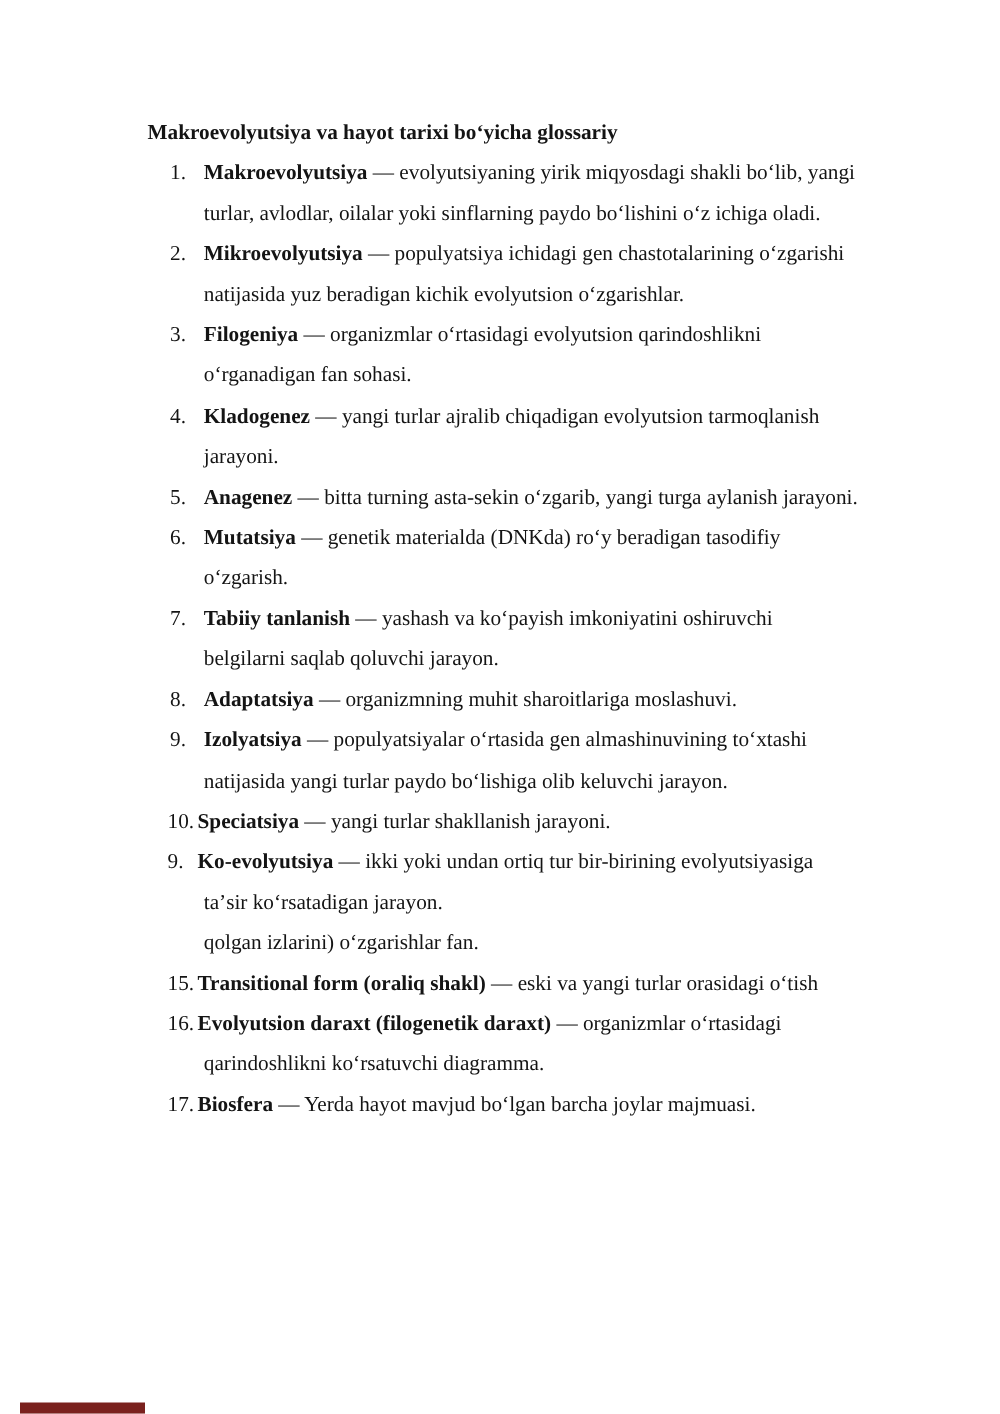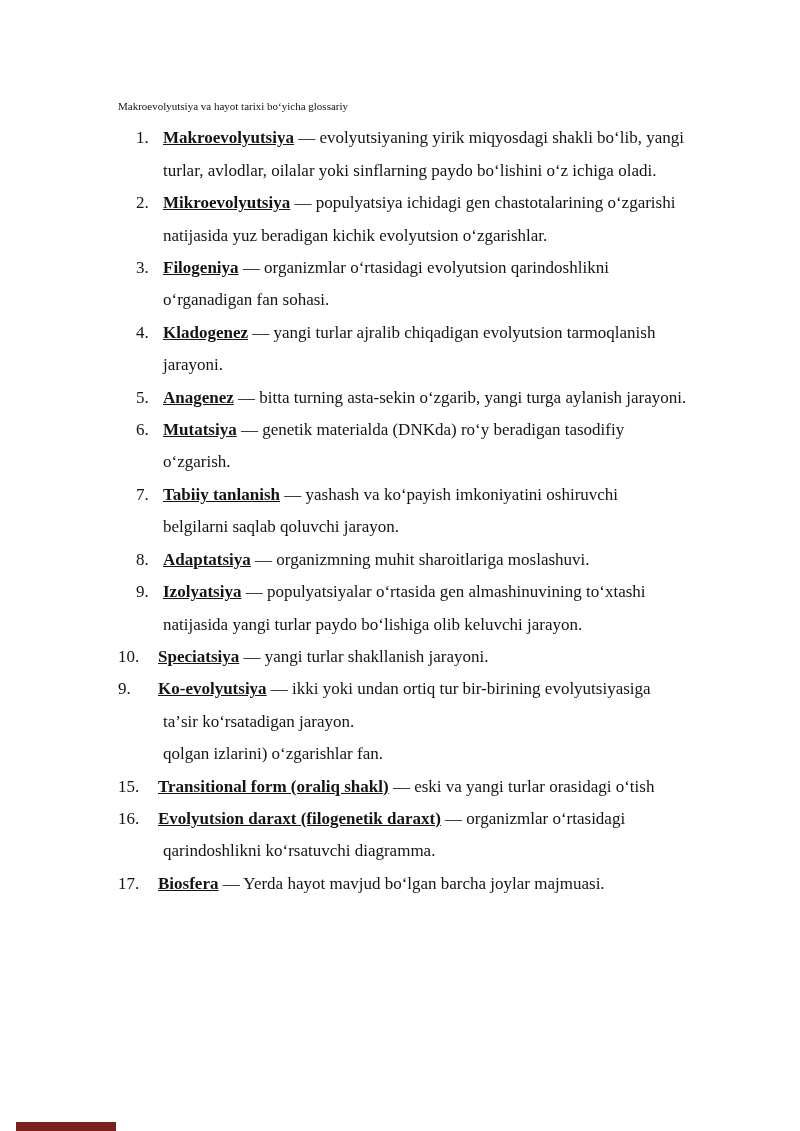--- a/index.html
+++ b/index.html
@@ -7,35 +7,35 @@
     width:800px;height:1131px;
     background:#ffffff;
     overflow:hidden;
     position:relative;
     font-family:"Liberation Serif", serif;
     color:#141414;
     -webkit-font-smoothing:antialiased;
   }
   .page{padding:90px 36px 0 118px;}
   .title{
-    font-size:11px;
-    font-weight:normal;
+    font-size:17px;
+    font-weight:bold;
     line-height:32.4px;
     margin:0;
   }
   .glossary{margin:0;padding:0;list-style:none;}
   .item{position:relative;padding-left:45px;}
   .line{
     font-size:17px;
     line-height:32.4px;
     white-space:nowrap;
   }
   .num{position:absolute;left:18px;font-weight:normal;}
-  .item.dd .num{left:0;}
-  .term{font-weight:bold;text-decoration:underline;}
+  .item.dd .num{left:16px;}
+  .term{font-weight:bold;}
   .item.dd .term{margin-left:-5px;}
   .accent-bar{
     position:absolute;
     left:16px;bottom:0;
     width:100px;height:9px;
   }
 </style>
 </head>
 <body style="background: rgb(255, 255, 255); color: rgb(20, 20, 20);">
 

